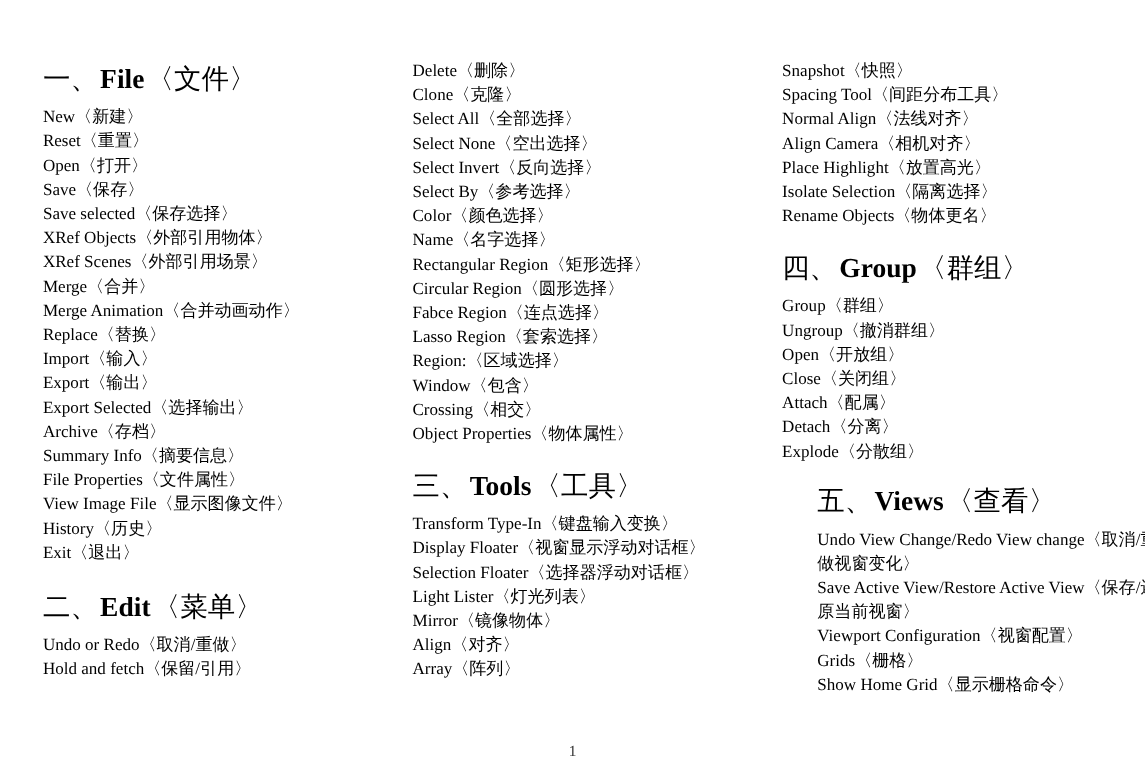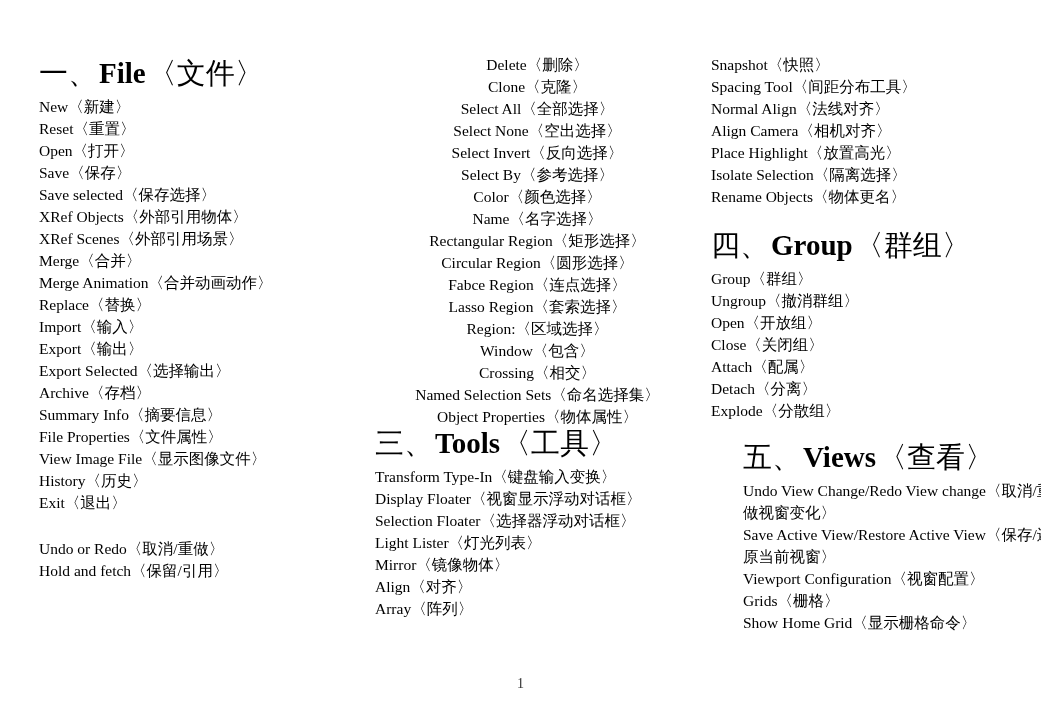--- a/index.html
+++ b/index.html
@@ -29,21 +29,21 @@
   .col {
     position: absolute;
     top: 0;
   }
   .col-1 { left: 39px;  width: 320px; }
   .col-2 { left: 375px; width: 325px; }
   .col-3 { left: 711px; width: 315px; }
 
   .section-heading {
     font-family: "Liberation Serif", "DejaVu Serif", serif;
-    font-size: 29px;
+    font-size: 25px;
     line-height: 30px;
     font-weight: normal;
     margin: 0;
     padding: 0;
     white-space: nowrap;
     letter-spacing: 0px;
   }
   .section-heading .num {
     font-weight: normal;
   }
@@ -71,21 +71,21 @@
     top: 676px;
     text-align: center;
     font-size: 14px;
     line-height: 16px;
     color: #333333;
   }
 
   
   .col-1 .block-file     { position: absolute; top: 58px;  left: 0; width: 320px; }
   .col-1 .block-edit     { position: absolute; top: 538px; left: 0; width: 320px; }
-  .col-2 .block-edit-c2  { position: absolute; top: 54px;  left: 0; width: 325px; text-align: center; }
+  .col-2 .block-edit-c2  { position: absolute; top: 54px;  left: 0; width: 325px; }
   .col-2 .block-tools    { position: absolute; top: 428px; left: 0; width: 325px; }
   .col-3 .block-tools-c3 { position: absolute; top: 54px;  left: 0; width: 315px; }
   .col-3 .block-group    { position: absolute; top: 230px; left: 0; width: 315px; }
   .col-3 .block-views    { position: absolute; top: 442px; left: 0; width: 318px; margin-left: 32px; }
 
   .heading-gap { margin-bottom: 8px; }
 </style>
 </head>
 <body>
 
@@ -113,20 +113,23 @@
         <div class="entry">Export Selected〈选择输出〉</div>
         <div class="entry">Archive〈存档〉</div>
         <div class="entry">Summary Info〈摘要信息〉</div>
         <div class="entry">File Properties〈文件属性〉</div>
         <div class="entry">View Image File〈显示图像文件〉</div>
         <div class="entry">History〈历史〉</div>
         <div class="entry">Exit〈退出〉</div>
       </div>
 
       <div class="block-edit">
+        <div class="section-heading heading-gap">
+          <span class="num">二、</span><span class="eng">Edit</span><span class="cn">〈菜单〉</span>
+        </div>
         <div class="entry">Undo or Redo〈取消/重做〉</div>
         <div class="entry">Hold and fetch〈保留/引用〉</div>
       </div>
 
     </div>
 
     <div class="col col-2">
 
       <div class="block-edit-c2">
         <div class="entry">Delete〈删除〉</div>
@@ -137,21 +140,20 @@
         <div class="entry">Select By〈参考选择〉</div>
         <div class="entry">Color〈颜色选择〉</div>
         <div class="entry">Name〈名字选择〉</div>
         <div class="entry">Rectangular Region〈矩形选择〉</div>
         <div class="entry">Circular Region〈圆形选择〉</div>
         <div class="entry">Fabce Region〈连点选择〉</div>
         <div class="entry">Lasso Region〈套索选择〉</div>
         <div class="entry">Region:〈区域选择〉</div>
         <div class="entry">Window〈包含〉</div>
         <div class="entry">Crossing〈相交〉</div>
-        <div class="entry">Named Selection Sets〈命名选择集〉</div>
         <div class="entry">Object Properties〈物体属性〉</div>
       </div>
 
       <div class="block-tools">
         <div class="section-heading heading-gap">
           <span class="num">三、</span><span class="eng">Tools</span><span class="cn">〈工具〉</span>
         </div>
         <div class="entry">Transform Type-In〈键盘输入变换〉</div>
         <div class="entry">Display Floater〈视窗显示浮动对话框〉</div>
         <div class="entry">Selection Floater〈选择器浮动对话框〉</div>

